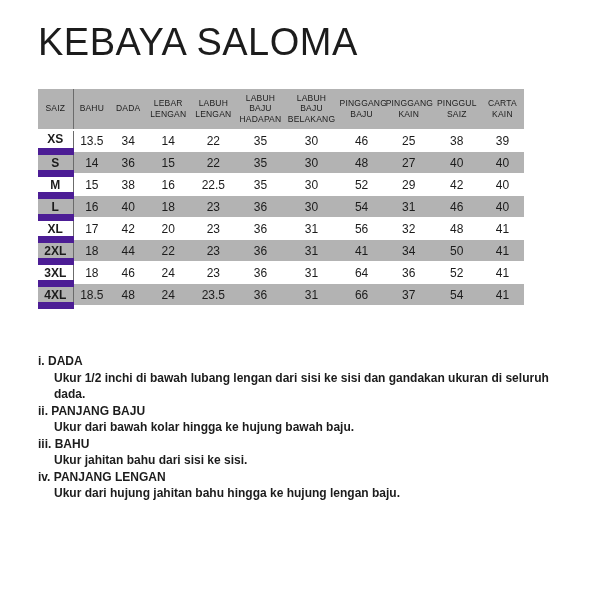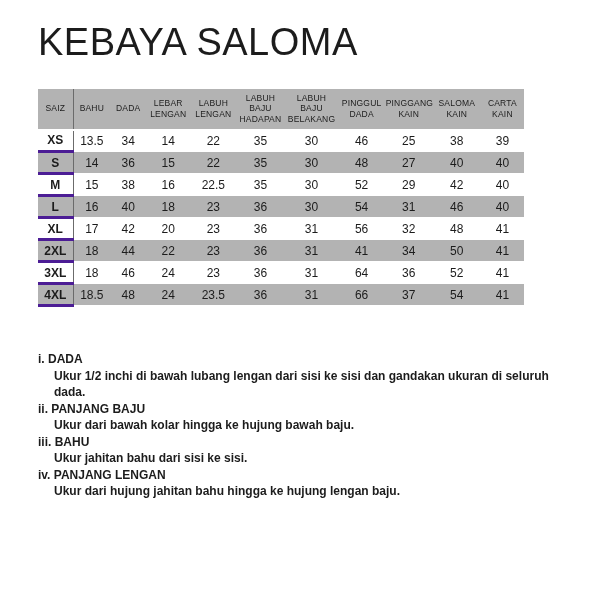--- a/index.html
+++ b/index.html
@@ -70,21 +70,21 @@
   .size-table tbody tr:nth-child(even) th,
   .size-table tbody tr:nth-child(even) td {
     background: #b3b3b3;
   }
   .size-table tbody th {
     font-size: 12px;
     font-weight: 700;
     text-align: center;
     vertical-align: middle;
     padding: 0;
-    border-bottom: 3px solid #4c1d95;
+    border-bottom: 7px solid #4c1d95;
   }
   .size-table tbody td {
     font-size: 12px;
     font-weight: 400;
     text-align: center;
     vertical-align: middle;
     padding: 0;
     border-bottom: 1px solid #ffffff;
   }
   .size-table .size-col {
@@ -127,23 +127,23 @@
     </colgroup>
     <thead>
       <tr>
           <th class="size-col">SAIZ</th>
           <th>BAHU</th>
           <th>DADA</th>
           <th>LEBAR LENGAN</th>
           <th>LABUH LENGAN</th>
           <th>LABUH BAJU HADAPAN</th>
           <th>LABUH BAJU BELAKANG</th>
-          <th>PINGGUL DADA</th>
+          <th>PINGGANG BAJU</th>
           <th>PINGGANG KAIN</th>
-          <th>SALOMA KAIN</th>
+          <th>PINGGUL SAIZ</th>
           <th>CARTA KAIN</th>
         </tr>
     </thead>
     <tbody>
         <tr>
           <th class="size-col">XS</th>
           <td>13.5</td>
           <td>34</td>
           <td>14</td>
           <td>22</td>

